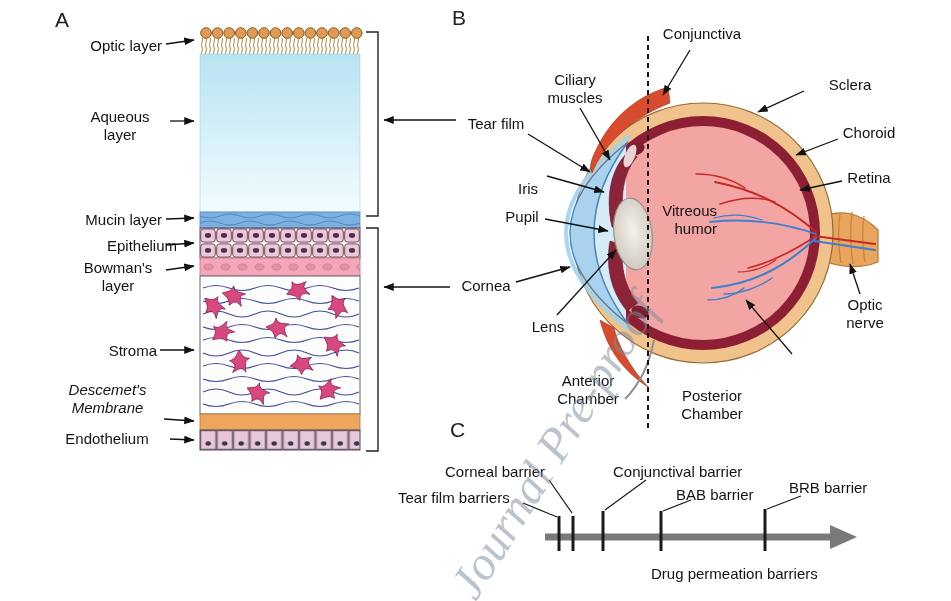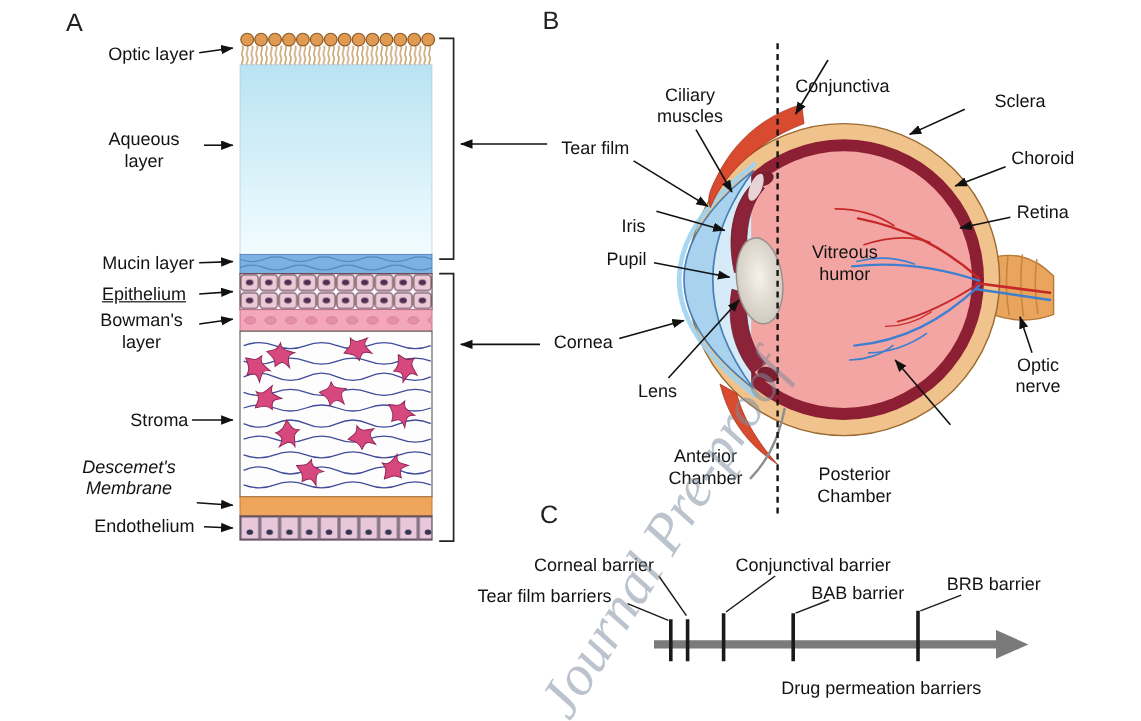--- a/index.html
+++ b/index.html
@@ -207,35 +207,35 @@
   </g>
 </svg>
 
 <div class="panel-letter" style="left:55px;top:8px;">A</div>
 <div class="panel-letter" style="left:452px;top:6px;">B</div>
 <div class="panel-letter" style="left:450px;top:418px;">C</div>
 
 <div class="lbl rgt" style="left:62px;top:37px;width:100px;">Optic layer</div>
 <div class="lbl ctr" style="left:78px;top:108px;width:84px;">Aqueous layer</div>
 <div class="lbl rgt" style="left:62px;top:211px;width:100px;">Mucin layer</div>
-<div class="lbl rgt" style="left:55px;top:237px;width:100px;text-decoration:underline;">Epithelium</div>
+<div class="lbl rgt" style="left:77px;top:237px;width:100px;">Epithelium</div>
 <div class="lbl ctr" style="left:74px;top:259px;width:88px;">Bowman's layer</div>
 <div class="lbl rgt" style="left:62px;top:342px;width:95px;">Stroma</div>
 <div class="lbl ctr" style="left:60px;top:381px;width:95px;font-style:italic;">Descemet's Membrane</div>
-<div class="lbl rgt" style="left:52px;top:430px;width:110px;">Endothelium</div>
-
-<div class="lbl ctr nw" style="left:652px;top:25px;width:100px;margin-top:39px;">Conjunctiva</div>
+<div class="lbl rgt" style="left:52px;top:430px;width:110px;text-align:center;">Endothelium</div>
+
+<div class="lbl ctr nw" style="left:652px;top:25px;width:100px;">Conjunctiva</div>
 <div class="lbl ctr" style="left:540px;top:71px;width:70px;">Ciliary muscles</div>
 <div class="lbl ctr nw" style="left:806px;top:76px;width:52px;margin-left:18px;">Sclera</div>
 <div class="lbl ctr nw" style="left:464px;top:115px;width:64px;">Tear film</div>
 <div class="lbl ctr nw" style="left:840px;top:124px;width:58px;">Choroid</div>
 <div class="lbl ctr nw" style="left:512px;top:180px;width:32px;">Iris</div>
 <div class="lbl ctr nw" style="left:844px;top:169px;width:50px;">Retina</div>
 <div class="lbl ctr nw" style="left:502px;top:208px;width:40px;">Pupil</div>
-<div class="lbl ctr" style="left:667px;top:202px;width:74px;">Vitreous humor</div>
+<div class="lbl ctr" style="left:643px;top:202px;width:74px;text-align:right;">Vitreous humor</div>
 <div class="lbl ctr nw" style="left:460px;top:277px;width:52px;">Cornea</div>
 <div class="lbl ctr nw" style="left:530px;top:318px;width:36px;">Lens</div>
 <div class="lbl ctr" style="left:840px;top:296px;width:50px;">Optic nerve</div>
 <div class="lbl ctr" style="left:552px;top:372px;width:72px;">Anterior Chamber</div>
 <div class="lbl ctr" style="left:672px;top:375px;width:80px;margin-top:12px;">Posterior Chamber</div>
 
 <div class="lbl nw" style="left:445px;top:463px;">Corneal barrier</div>
 <div class="lbl nw" style="left:398px;top:489px;">Tear film barriers</div>
 <div class="lbl nw" style="left:613px;top:463px;">Conjunctival barrier</div>
 <div class="lbl nw" style="left:676px;top:486px;">BAB barrier</div>

